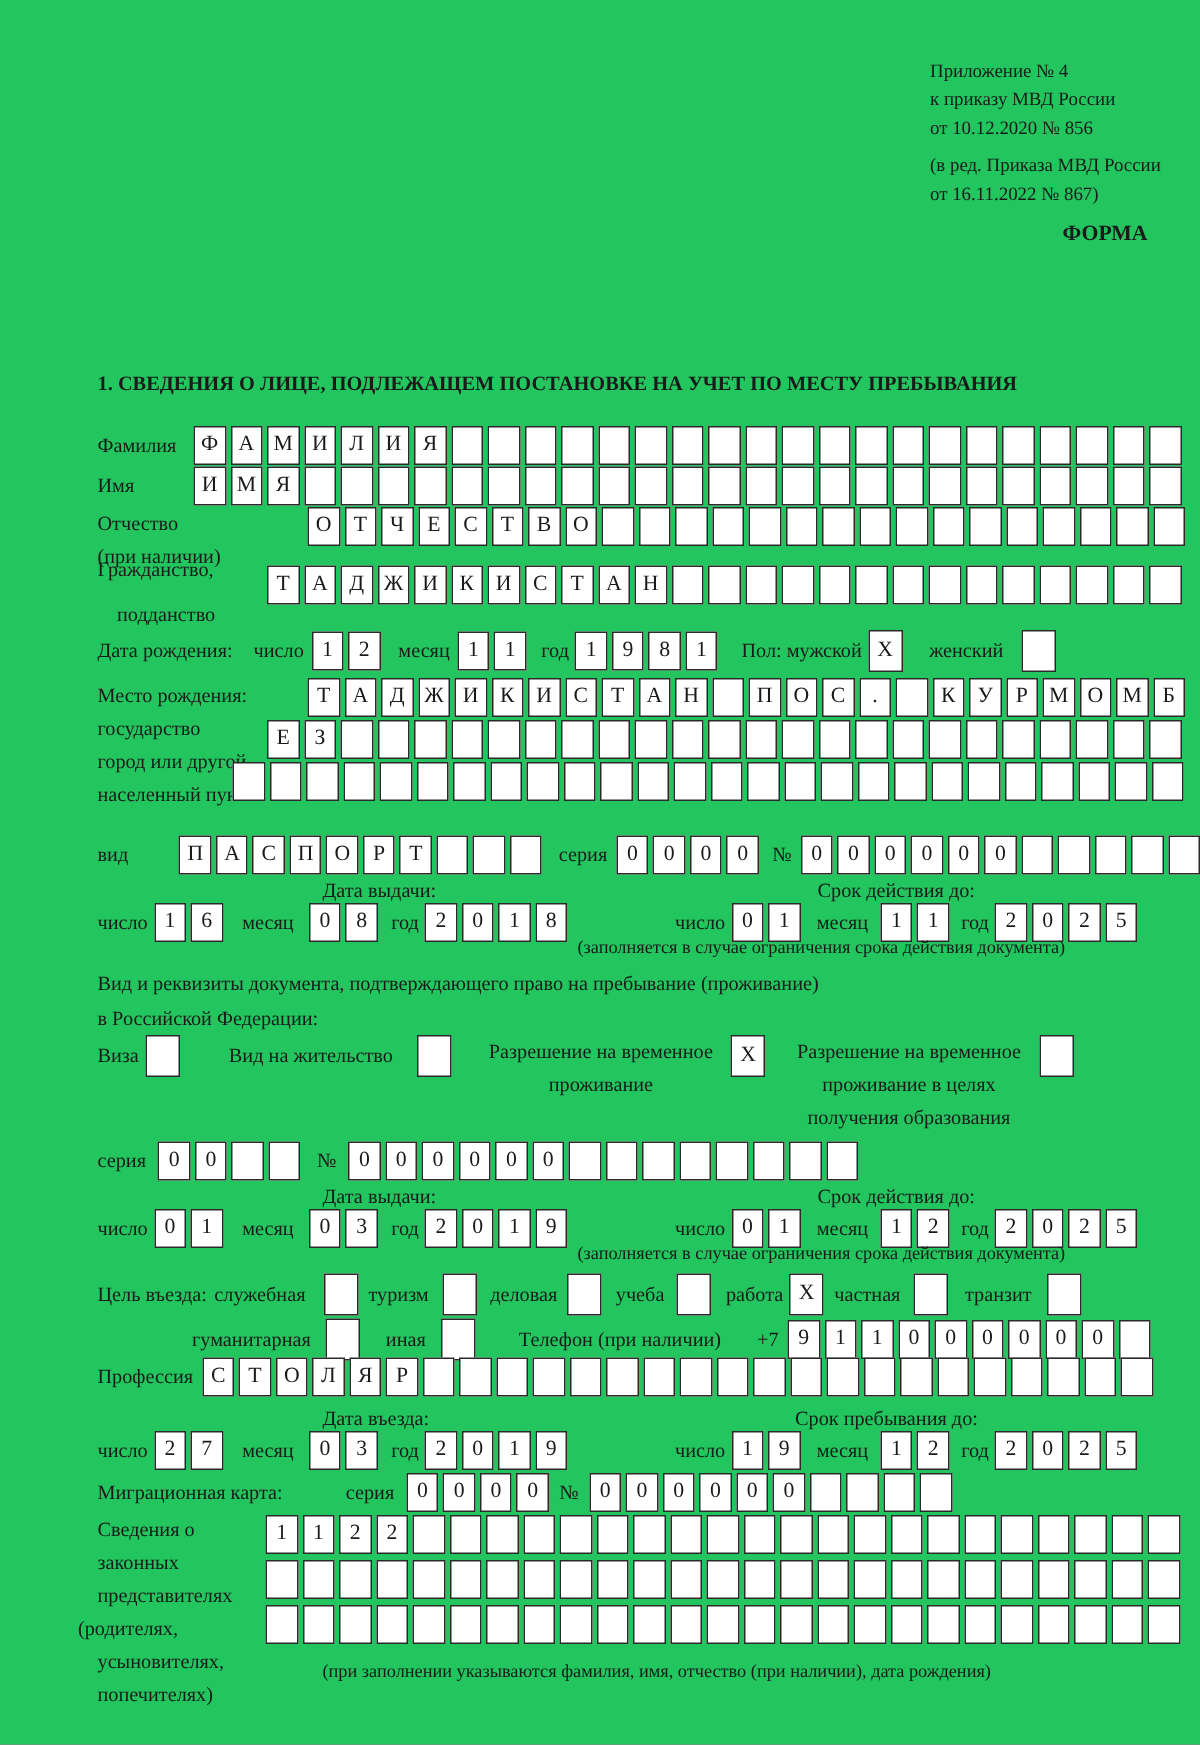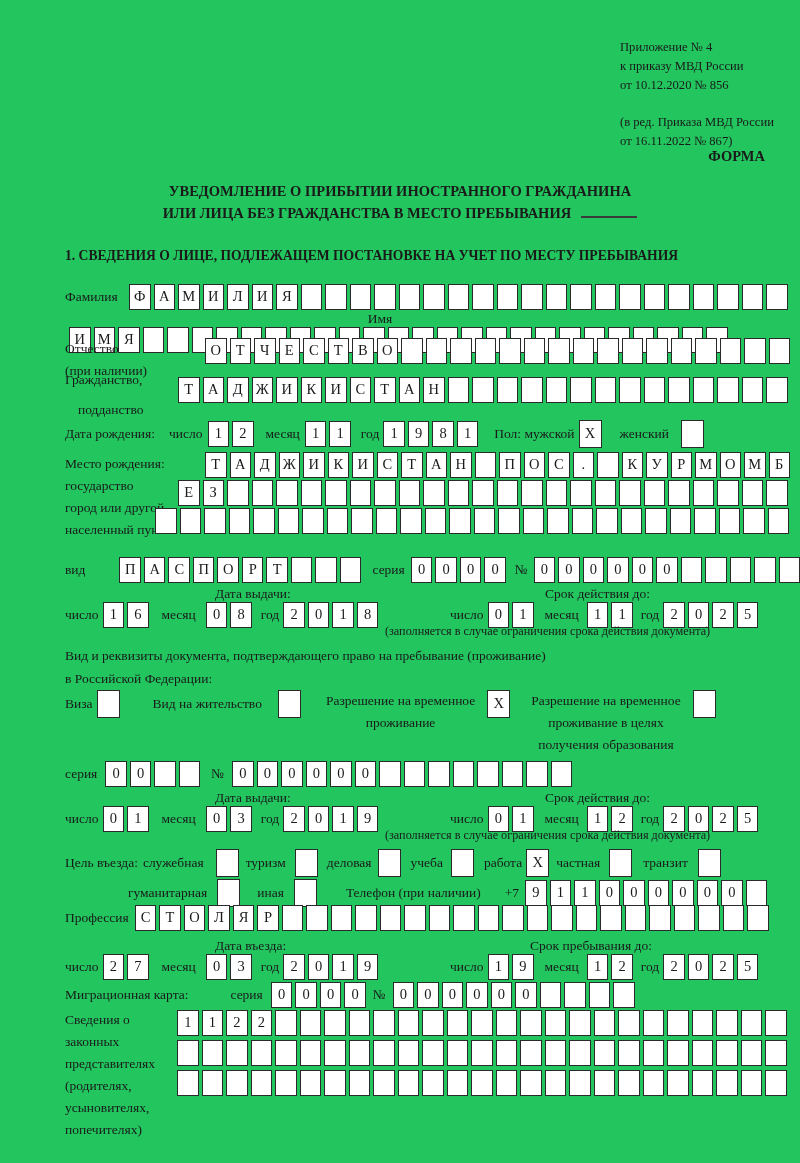--- a/index.html
+++ b/index.html
@@ -37,29 +37,25 @@
 </style>
 </head>
 <body>
 
 <div class="page">
 
   <div class="hdr">
     <div>Приложение № 4</div>
     <div>к приказу МВД России</div>
     <div>от 10.12.2020 № 856</div>
-    <div style="margin-top:18px;">(в ред. Приказа МВД России</div>
+    <div style="margin-top:6px;">(в ред. Приказа МВД России</div>
     <div>от 16.11.2022 № 867)</div>
   </div>
   <div class="abs b" style="right:35px;top:148px;font-size:14.5px;">ФОРМА</div>
 
-  <div class="title" style="top:183px;">УВЕДОМЛЕНИЕ О ПРИБЫТИИ ИНОСТРАННОГО ГРАЖДАНИНА</div>
-  <div class="title" style="top:205px;">
-    <span>ИЛИ ЛИЦА БЕЗ ГРАЖДАНСТВА В МЕСТО ПРЕБЫВАНИЯ</span><span class="underline-slot"></span>
-  </div>
 
   <div class="abs b" style="left:65px;top:248px;font-size:13.6px;">1. СВЕДЕНИЯ О ЛИЦЕ, ПОДЛЕЖАЩЕМ ПОСТАНОВКЕ НА УЧЕТ ПО МЕСТУ ПРЕБЫВАНИЯ</div>
 
   <div class="row" style="left:65px;top:284px;">
     <span class="lbl" style="width:60px;">Фамилия</span>
     <span class="cells" style="margin-left:4px;">
         <span class="cell">Ф</span>
         <span class="cell">А</span>
         <span class="cell">М</span>
         <span class="cell">И</span>
@@ -82,21 +78,21 @@
         <span class="cell"></span>
         <span class="cell"></span>
         <span class="cell"></span>
         <span class="cell"></span>
         <span class="cell"></span>
         <span class="cell"></span>
         <span class="cell"></span>
       </span>
   </div>
 
-  <div class="row" style="left:65px;top:311px;flex-direction:column;">
+  <div class="row" style="left:65px;top:311px;">
     <span class="lbl" style="width:60px;">Имя</span>
     <span class="cells" style="margin-left:4px;">
         <span class="cell">И</span>
         <span class="cell">М</span>
         <span class="cell">Я</span>
         <span class="cell"></span>
         <span class="cell"></span>
         <span class="cell"></span>
         <span class="cell"></span>
         <span class="cell"></span>
@@ -628,21 +624,21 @@
         <span class="cell"></span>
         <span class="cell"></span>
         <span class="cell"></span>
         <span class="cell"></span>
       </span>
   </div>
 
   <div class="abs lbl" style="left:65px;top:1012px;">Сведения о</div>
   <div class="abs lbl" style="left:65px;top:1034px;">законных</div>
   <div class="abs lbl" style="left:65px;top:1056px;">представителях</div>
-  <div class="abs lbl" style="left:65px;top:1078px;">(родителях,</div>
+  <div class="abs lbl" style="left:52px;top:1078px;">(родителях,</div>
   <div class="abs lbl" style="left:65px;top:1100px;">усыновителях,</div>
   <div class="abs lbl" style="left:65px;top:1122px;">попечителях)</div>
   <div class="row" style="left:177px;top:1010px;">
     <span class="cells">
         <span class="cell">1</span>
         <span class="cell">1</span>
         <span class="cell">2</span>
         <span class="cell">2</span>
         <span class="cell"></span>
         <span class="cell"></span>
@@ -718,14 +714,15 @@
         <span class="cell"></span>
         <span class="cell"></span>
         <span class="cell"></span>
         <span class="cell"></span>
         <span class="cell"></span>
         <span class="cell"></span>
         <span class="cell"></span>
         <span class="cell"></span>
       </span>
   </div>
+  <div class="note" style="left:215px;top:1107px;">(при заполнении указываются фамилия, имя, отчество (при наличии), дата рождения)</div>
 
 </div>
 
 </body></html>

